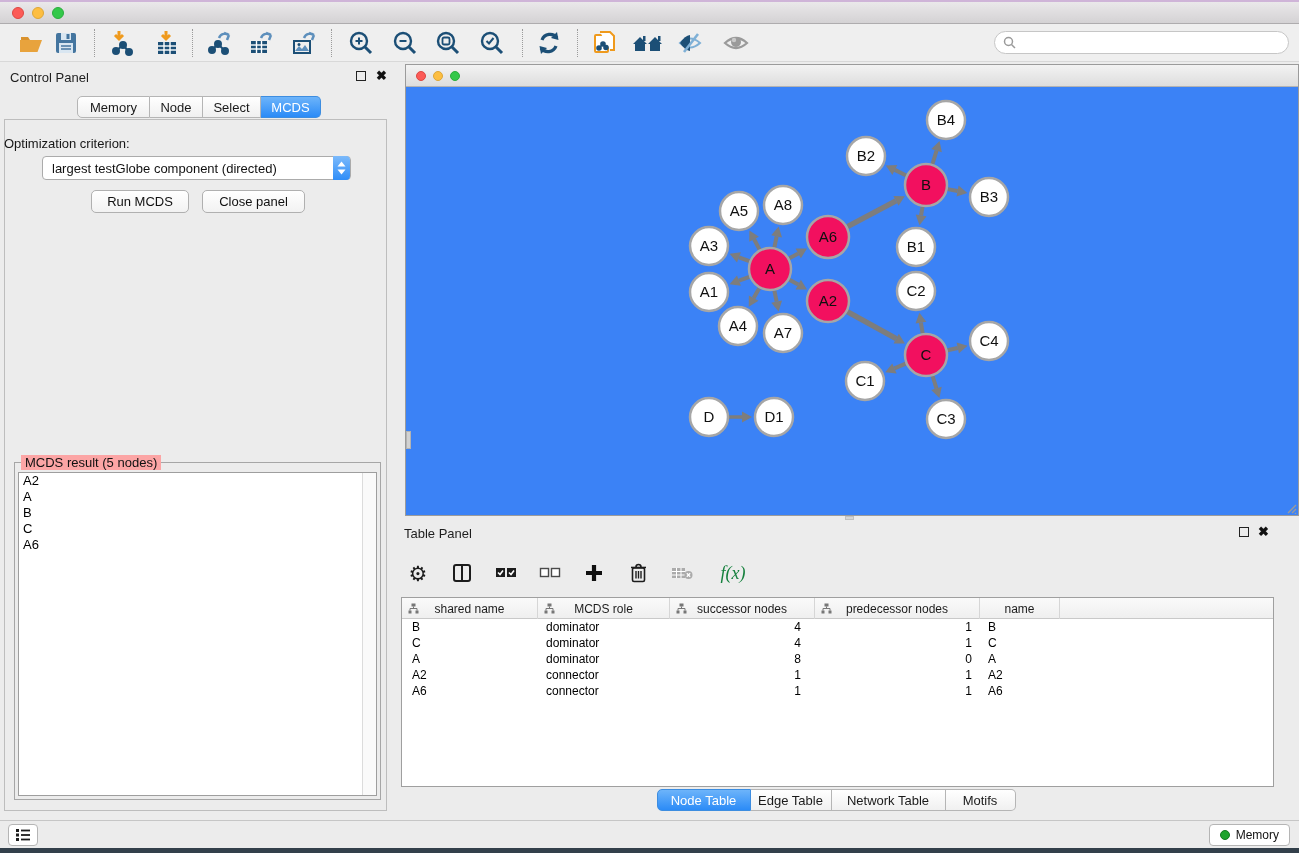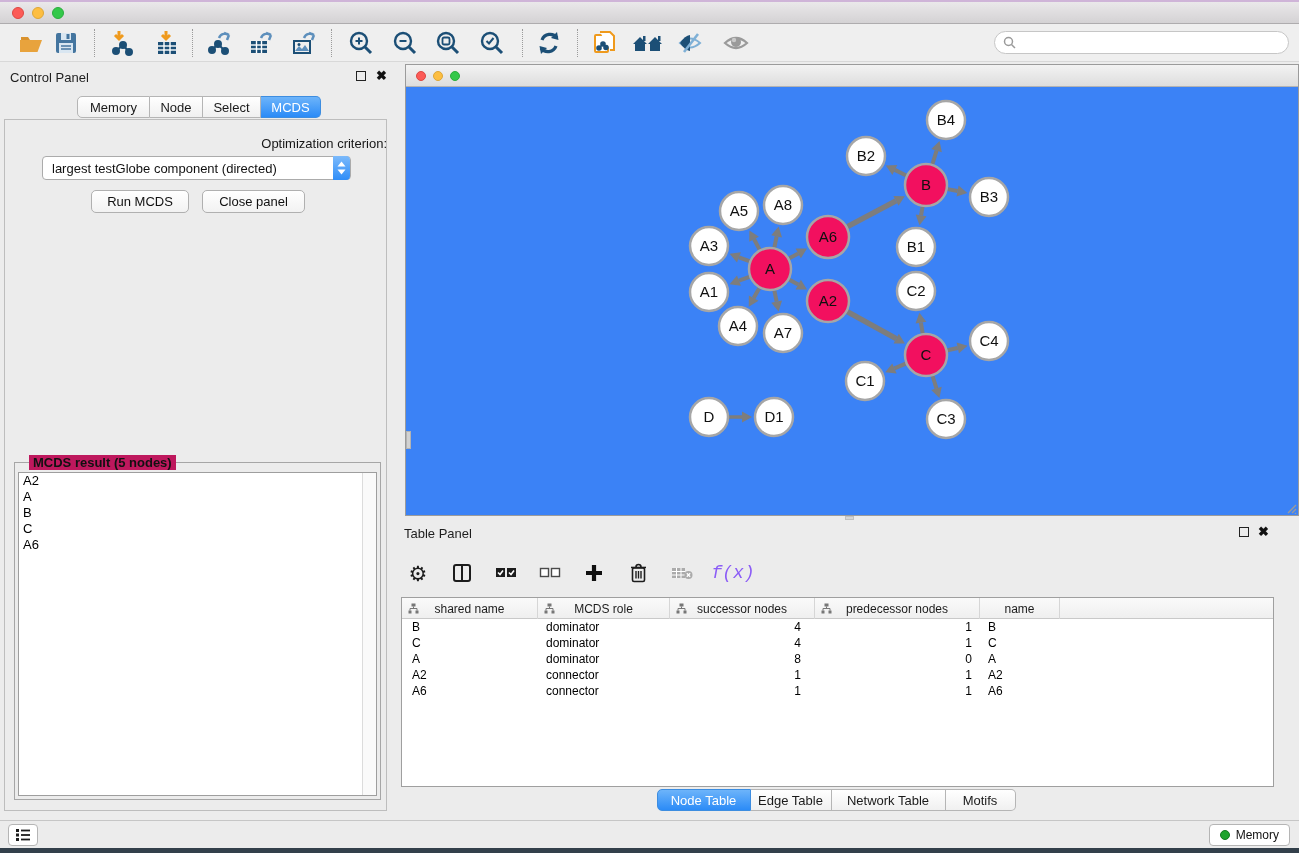--- a/index.html
+++ b/index.html
@@ -36,31 +36,31 @@
   .cp-close { position:absolute; left:376px; top:71px; }
   .cp-border { position:absolute; left:4px; top:119px; width:383px; height:692px; border:1px solid #bdbdbd; }
 
   .seg-group { position:absolute; display:flex; }
   .seg { height:22px; border:1px solid #b5b5b5; border-left:none; background:linear-gradient(#ffffff,#f0f0f0);
     font-size:13px; color:#1a1a1a; display:flex; align-items:center; justify-content:center; }
   .seg:first-child { border-left:1px solid #b5b5b5; border-radius:5px 0 0 5px; }
   .seg:last-child { border-radius:0 5px 5px 0; }
   .seg.active { background:linear-gradient(#6db4fa,#2b8bf7); color:#fff; border-color:#3d8de0; }
 
-  .opt-label { position:absolute; left:4px; top:136px; width:383px; text-align:right; font-size:13px; color:#161616; }
+  .opt-label { position:absolute; left:4px; top:136px; width:383px; text-align:left; font-size:13px; color:#161616; }
   .dropdown { position:absolute; left:42px; top:156px; width:309px; height:24px; background:#fff;
     border:1px solid #ababab; border-radius:4px; font-size:13px; color:#111; display:flex; align-items:center; padding-left:9px; }
   .dd-stepper { position:absolute; right:0; top:-1px; width:17px; height:24px; border-radius:0 4px 4px 0;
     background:linear-gradient(#7cbafb,#2e8df8); display:flex; flex-direction:column; align-items:center; justify-content:center; gap:2px; }
   .dd-stepper svg { display:block; }
   .pbtn { position:absolute; height:23px; background:linear-gradient(#ffffff,#f2f2f2); border:1px solid #b0b0b0;
     border-radius:5px; font-size:13px; color:#111; display:flex; align-items:center; justify-content:center; }
 
   .result-group { position:absolute; left:14px; top:462px; width:367px; height:338px; border:1px solid #a6a6a6; }
-  .result-title { position:absolute; left:14px; top:-8px; background:#be185d; padding:0 4px; font-size:13px; color:#111;font-weight:bold; }
+  .result-title { position:absolute; left:6px; top:-8px; background:#fca5a5; padding:0 4px; font-size:13px; color:#111; }
   .result-list { position:absolute; left:3px; top:9px; right:3px; bottom:3px; background:#fff; border:1px solid #9e9e9e; overflow:hidden; }
   .result-scroll { position:absolute; right:0; top:0; bottom:0; width:14px; background:#fafafa; border-left:1px solid #dcdcdc; }
   .list-item { font-size:13px; color:#000; line-height:16px; padding-left:4px; }
 
   
   .net-window { position:absolute; left:405px; top:64px; width:894px; height:452px; border:1px solid #9b9b9b; background:#fff; }
   .net-titlebar { position:absolute; left:0; top:0; right:0; height:22px; background:linear-gradient(#f3f3f3,#dddddd); border-bottom:1px solid #b3b3b3; }
   .ntl { position:absolute; top:6px; width:10px; height:10px; border-radius:50%; }
   .ntl.red { left:10px; background:#fc5b57; border:1px solid #dd4742; }
   .ntl.yellow { left:27px; background:#fdbe41; border:1px solid #dda737; }
@@ -73,21 +73,21 @@
   .h-splitter-grip { position:absolute; left:845px; top:516px; width:9px; height:4px; background:#d6d6d6; border:1px solid #c0c0c0; }
 
   
   .table-panel { position:absolute; left:389px; top:521px; width:894px; height:299px; background:#ececec; }
   .tp-title { position:absolute; left:15px; top:5px; font-size:13px; color:#1e1e1e; }
   .tp-float { position:absolute; right:34px; top:6px; }
   .tp-close { position:absolute; right:14px; top:6px; }
   .tp-toolbar { position:absolute; left:14px; top:32px; height:40px; display:flex; align-items:center; gap:14px; }
   .tpbtn { width:30px; height:30px; display:flex; align-items:center; justify-content:center; }
   .gear-glyph { font-size:21px; color:#1c1c1c; line-height:21px; }
-  .fx-glyph { font-family:Liberation Mono, monospace; font-style:italic; font-size:18px; color:#8b5cf6; }
+  .fx-glyph { font-family:Liberation Serif, serif; font-style:italic; font-size:18px; color:#15803d; }
 
   .data-table { position:absolute; left:12px; top:76px; width:873px; height:190px; background:#fff; border:1px solid #9f9f9f; overflow:hidden; }
   .thead { display:flex; height:21px; background:linear-gradient(#fafafa,#efefef); border-bottom:1px solid #c9c9c9; }
   .th { position:relative; height:21px; border-right:1px solid #d6d6d6; font-size:12px; color:#1c1c1c;
     display:flex; align-items:center; justify-content:center; }
   .th .hier { position:absolute; left:6px; top:5px; }
   .tr { display:flex; height:16px; }
   .td { font-size:12px; color:#000; line-height:16px; white-space:nowrap; overflow:hidden; }
 
   .bottom-tabs { position:absolute; left:0; right:0; top:268px; display:flex; justify-content:center; }

